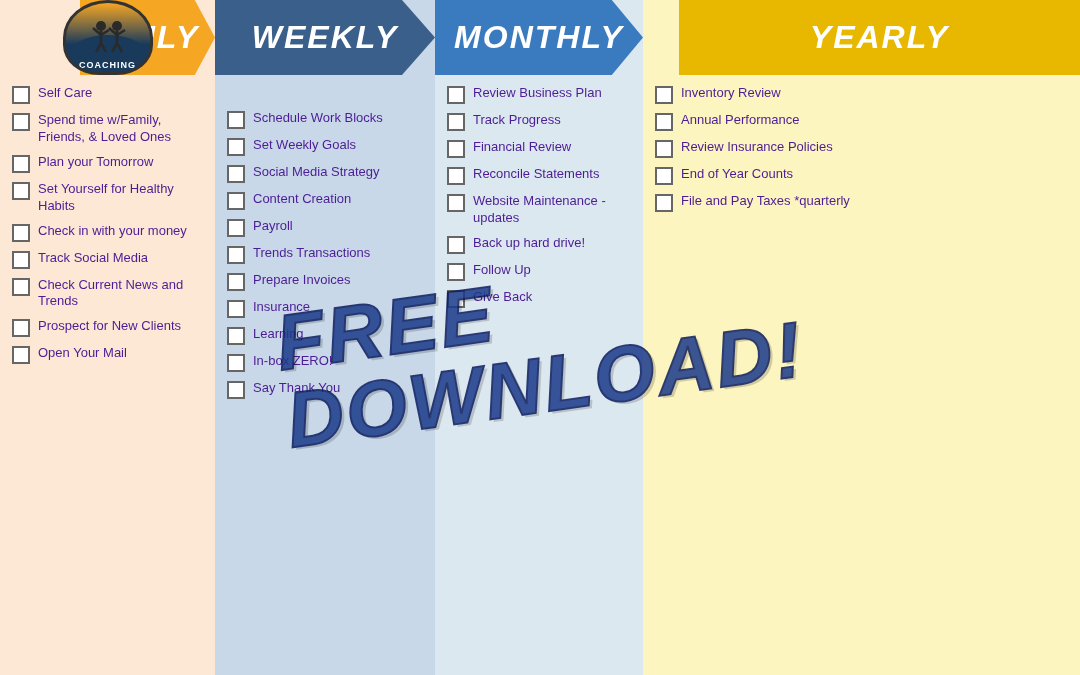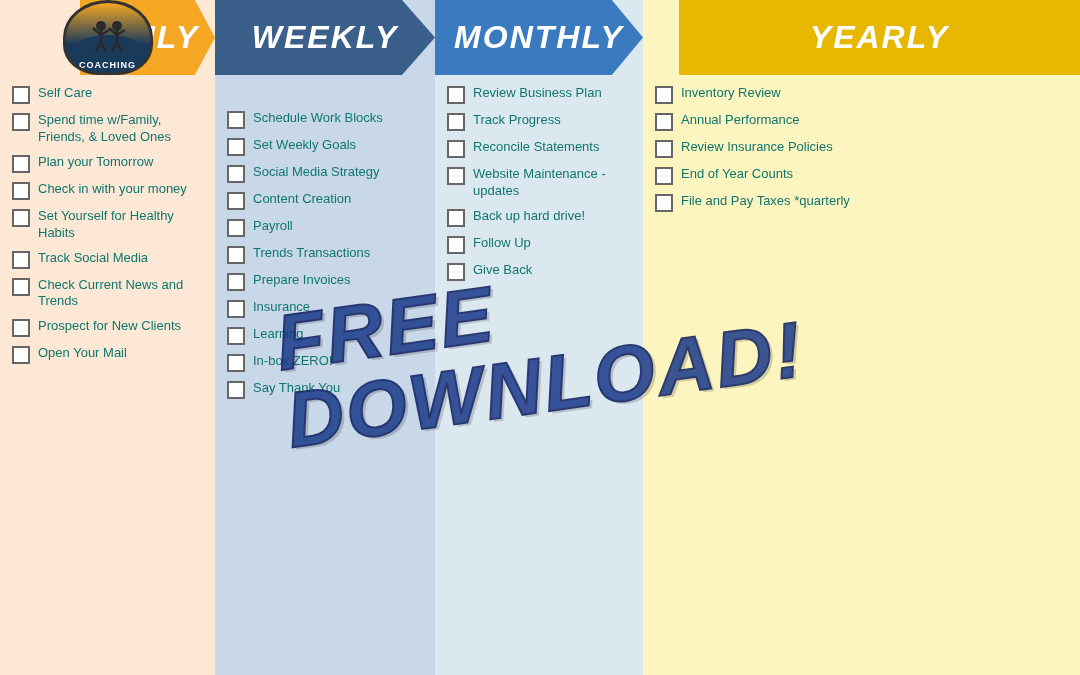--- a/index.html
+++ b/index.html
@@ -130,21 +130,21 @@
       flex: 1;
       overflow: hidden;
     }
 
     .checklist-item {
       display: flex;
       align-items: flex-start;
       gap: 8px;
       font-size: 13px;
       line-height: 1.3;
-      color: #0f766e;
+      color: #4c1d95;
     }
 
     .checkbox {
       width: 18px;
       height: 18px;
       border: 2px solid #666;
       background: white;
       flex-shrink: 0;
       margin-top: 1px;
     }
@@ -244,25 +244,25 @@
       <div class="checklist-item">
         <div class="checkbox"></div>
         <span class="item-text">Spend time w/Family, Friends, &amp; Loved Ones</span>
       </div>
       <div class="checklist-item">
         <div class="checkbox"></div>
         <span class="item-text">Plan your Tomorrow</span>
       </div>
       <div class="checklist-item">
         <div class="checkbox"></div>
+        <span class="item-text">Set Yourself for Healthy Habits</span>
+      </div>
+      <div class="checklist-item">
+        <div class="checkbox"></div>
         <span class="item-text">Check in with your money</span>
-      </div>
-      <div class="checklist-item">
-        <div class="checkbox"></div>
-        <span class="item-text">Set Yourself for Healthy Habits</span>
       </div>
       <div class="checklist-item">
         <div class="checkbox"></div>
         <span class="item-text">Track Social Media</span>
       </div>
       <div class="checklist-item">
         <div class="checkbox"></div>
         <span class="item-text">Check Current News and Trends</span>
       </div>
       <div class="checklist-item">
@@ -333,20 +333,24 @@
       <span class="col-header-text">MONTHLY</span>
     </div>
     <div class="checklist">
       <div class="checklist-item">
         <div class="checkbox"></div>
         <span class="item-text">Review Business Plan</span>
       </div>
       <div class="checklist-item">
         <div class="checkbox"></div>
         <span class="item-text">Track Progress</span>
+      </div>
+      <div class="checklist-item">
+        <div class="checkbox"></div>
+        <span class="item-text">Financial Review</span>
       </div>
       <div class="checklist-item">
         <div class="checkbox"></div>
         <span class="item-text">Reconcile Statements</span>
       </div>
       <div class="checklist-item">
         <div class="checkbox"></div>
         <span class="item-text">Website Maintenance - updates</span>
       </div>
       <div class="checklist-item">

